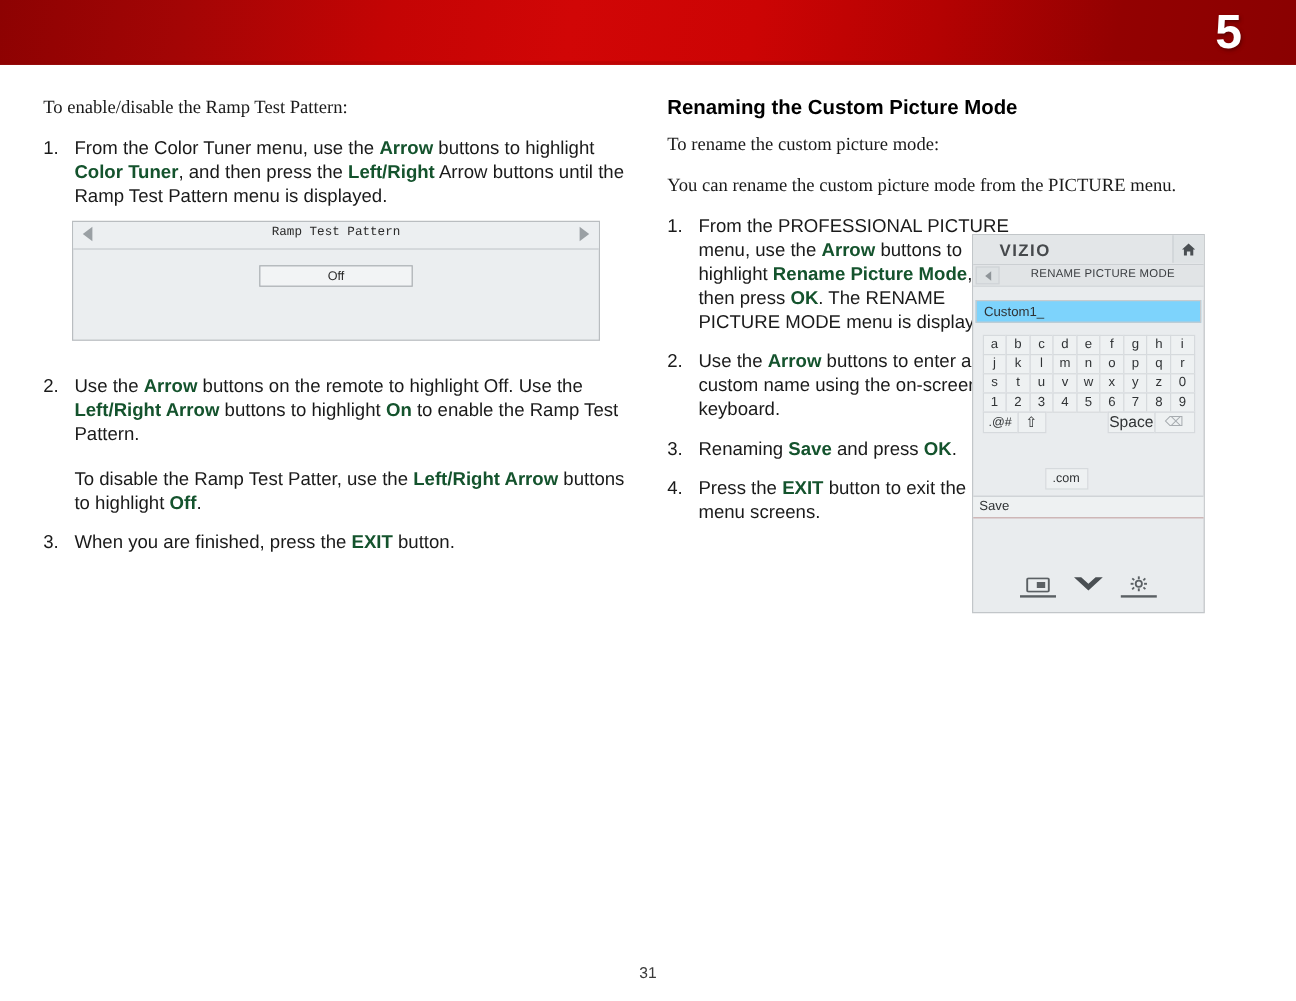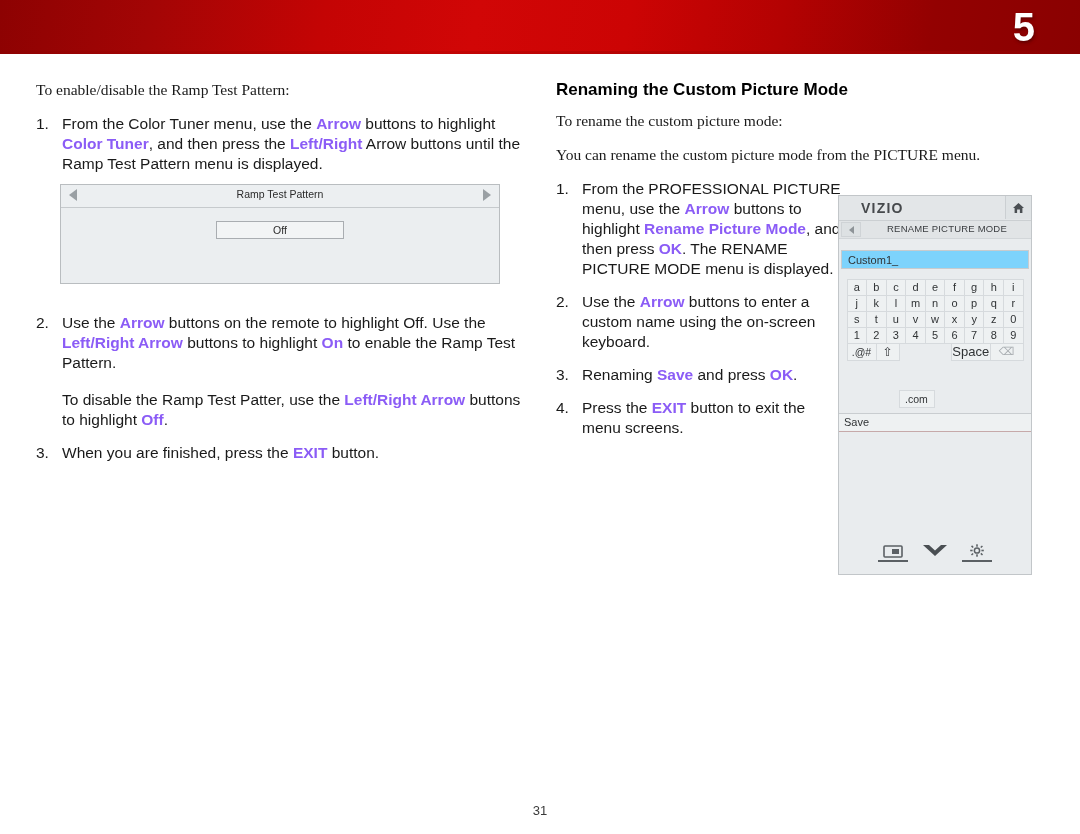--- a/index.html
+++ b/index.html
@@ -103,21 +103,21 @@
     top: 0;
     width: 20px;
     text-align: left;
     font-size: 15.5px;
     color: #1a1a1a;
   }
   ol.steps > li .sub-para {
     display: block;
     margin-top: 17px;
   }
-  b { font-weight: bold; color: #8b5cf6; }
+  b { font-weight: bold; color: #14532d; }
 
   
   .menu-figure {
     position: absolute;
     left: 60px;
     top: 184px;
     width: 440px;
     height: 100px;
     background: #ebeef0;
     border: 1px solid #b9bdc0;
@@ -128,21 +128,21 @@
     height: 22px;
     border-bottom: 1px solid #c6cacd;
     background: #eceff1;
   }
   .menu-figure-title {
     position: absolute;
     left: 0; right: 0; top: 3px;
     text-align: center;
     font-size: 10.5px;
     color: #2b2b2b;
-    font-family: Liberation Sans, sans-serif;
+    font-family: Liberation Mono, monospace;
   }
   .arrow-left-fig, .arrow-right-fig {
     position: absolute;
     top: 4px;
     width: 0; height: 0;
   }
   .arrow-left-fig {
     left: 8px;
     border-top: 6px solid transparent;
     border-bottom: 6px solid transparent;
@@ -166,24 +166,24 @@
     box-sizing: border-box;
     text-align: center;
     font-size: 10.5px;
     line-height: 17px;
     color: #2b2b2b;
   }
 
   
   .tv-panel {
     position: absolute;
-    left: 838px;
+    left: 810px;
     top: 195px;
     width: 194px;
-    height: 380px;
+    height: 316px;
     background: #e9ecee;
     border: 1px solid #c2c6c9;
     box-sizing: border-box;
     font-family: "Liberation Sans", sans-serif;
   }
   .tv-brandbar {
     position: relative;
     height: 24px;
     background: #e3e6e8;
     border-bottom: 1px solid #cbcfd2;

